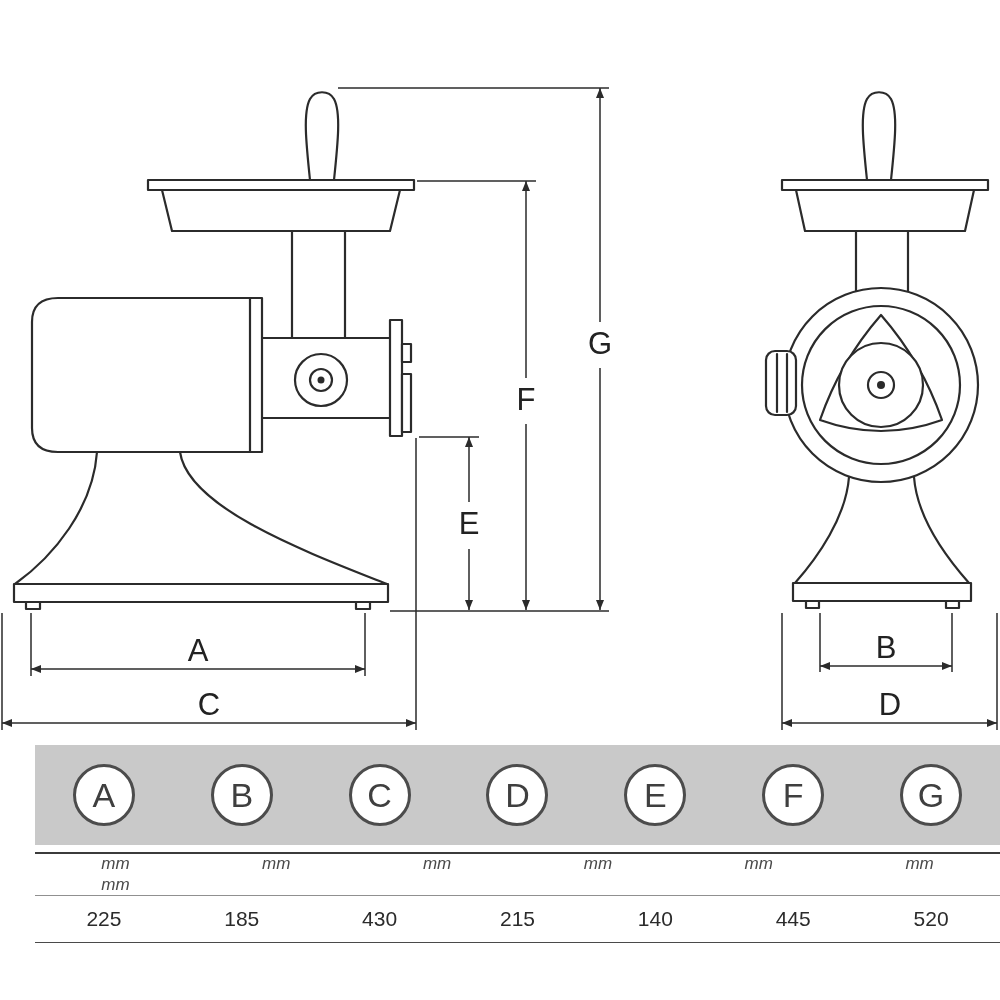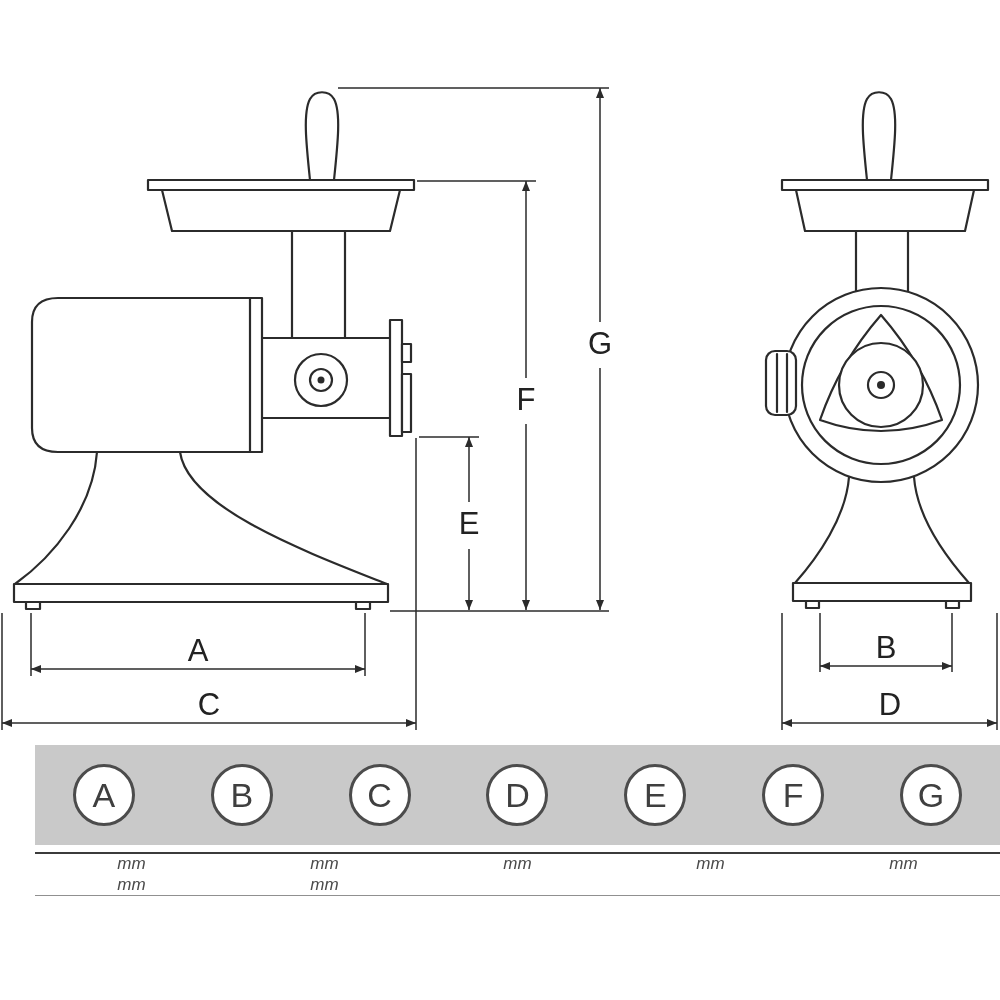--- a/index.html
+++ b/index.html
@@ -23,21 +23,21 @@
     display:grid;grid-template-columns:repeat(7,1fr);
     align-items:center;justify-items:center;
   }
   .badge{
     width:56px;height:56px;border:3px solid #4c4c4c;border-radius:50%;
     background:#ffffff;display:flex;align-items:center;justify-content:center;
     font-size:34px;color:#3f3f3f;font-weight:500;
   }
   .rows{margin-top:7px;border-top:2px solid #3b3b3b;}
   .units{
-    display:grid;grid-template-columns:repeat(5,1fr);
+    display:grid;grid-template-columns:repeat(6,1fr);
     justify-items:center;align-items:center;height:41px;
     border-bottom:1px solid #909090;
     font-style:italic;font-size:17px;color:#4a4a4a;
   }
   .values{
     display:grid;grid-template-columns:repeat(7,1fr);
     justify-items:center;align-items:center;height:46px;
     border-bottom:1px solid #4a4a4a;
     font-size:21px;color:#2b2b2b;
   }
@@ -196,16 +196,25 @@
     <div class="rows">
       <div class="units">
         <span>mm</span>
         <span>mm</span>
         <span>mm</span>
         <span>mm</span>
         <span>mm</span>
         <span>mm</span>
         <span>mm</span>
       </div>
+      <div class="values">
+        <span>225</span>
+        <span>185</span>
+        <span>430</span>
+        <span>215</span>
+        <span>140</span>
+        <span>445</span>
+        <span>520</span>
+      </div>
     </div>
   </div>
 
 </div>
 
 </body></html>

